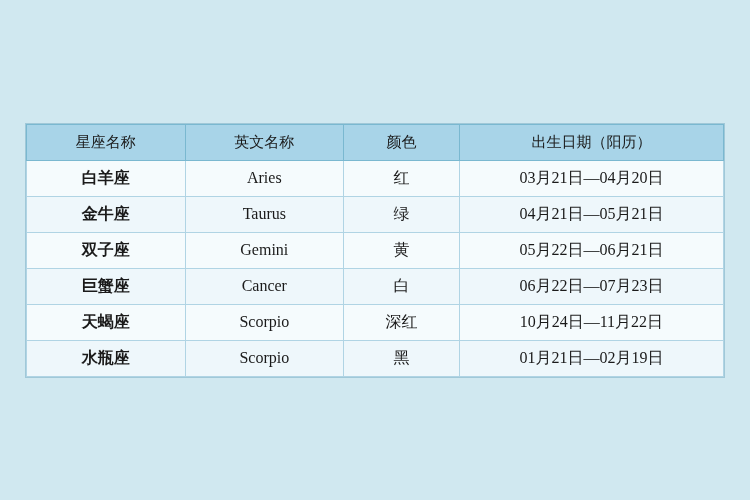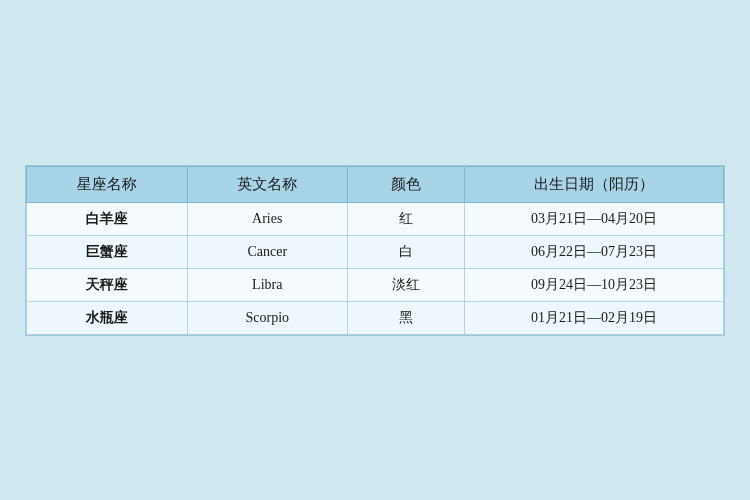--- a/index.html
+++ b/index.html
@@ -46,24 +46,24 @@
     tbody tr {
       background-color: #f5fbfd;
     }
 
     tbody tr:nth-child(even) {
       background-color: #eef7fb;
     }
 
     tbody td {
       border: 1px solid #b0d4e4;
-      padding: 7px 26px;
+      padding: 7px 20px;
       text-align: center;
       color: #1a1a1a;
-      font-size: 14px;
+      font-size: 16px;
     }
 
     tbody td:first-child {
       font-weight: bold;
     }
 
     tbody td:nth-child(2) {
       font-style: normal;
       font-family: Liberation Serif, serif;
     }
@@ -82,30 +82,42 @@
       </tr>
     </thead>
     <tbody id="table-body">
     <tr>
           <td>白羊座</td>
           <td>Aries</td>
           <td>红</td>
           <td>03月21日—04月20日</td>
         </tr>
         <tr>
+          <td>金牛座</td>
+          <td>Taurus</td>
+          <td>绿</td>
+          <td>04月21日—05月21日</td>
+        </tr>
+        <tr>
+          <td>双子座</td>
+          <td>Gemini</td>
+          <td>黄</td>
+          <td>05月22日—06月21日</td>
+        </tr>
+        <tr>
           <td>巨蟹座</td>
           <td>Cancer</td>
           <td>白</td>
           <td>06月22日—07月23日</td>
         </tr>
         <tr>
-          <td>天秤座</td>
-          <td>Libra</td>
-          <td>淡红</td>
-          <td>09月24日—10月23日</td>
+          <td>天蝎座</td>
+          <td>Scorpio</td>
+          <td>深红</td>
+          <td>10月24日—11月22日</td>
         </tr>
         <tr>
           <td>水瓶座</td>
           <td>Scorpio</td>
           <td>黑</td>
           <td>01月21日—02月19日</td>
         </tr>
       </tbody>
   </table>
 </div>

